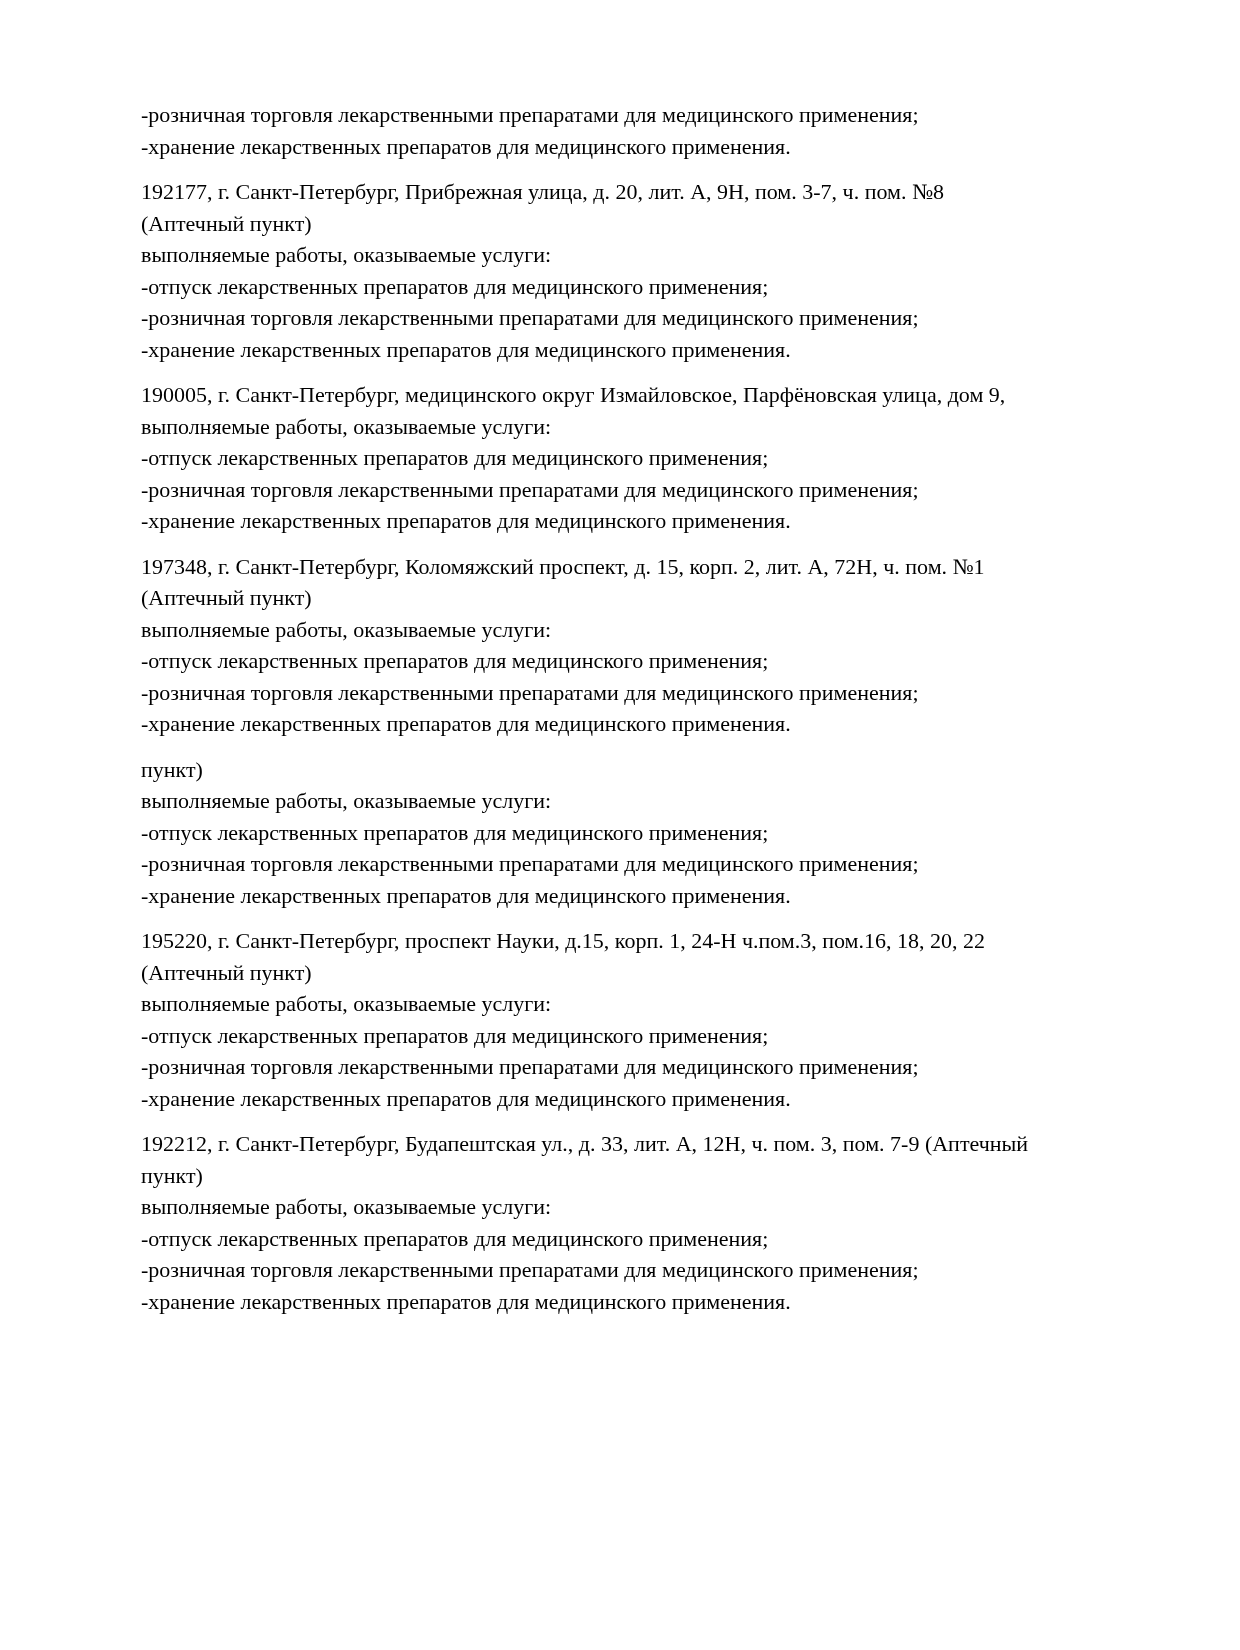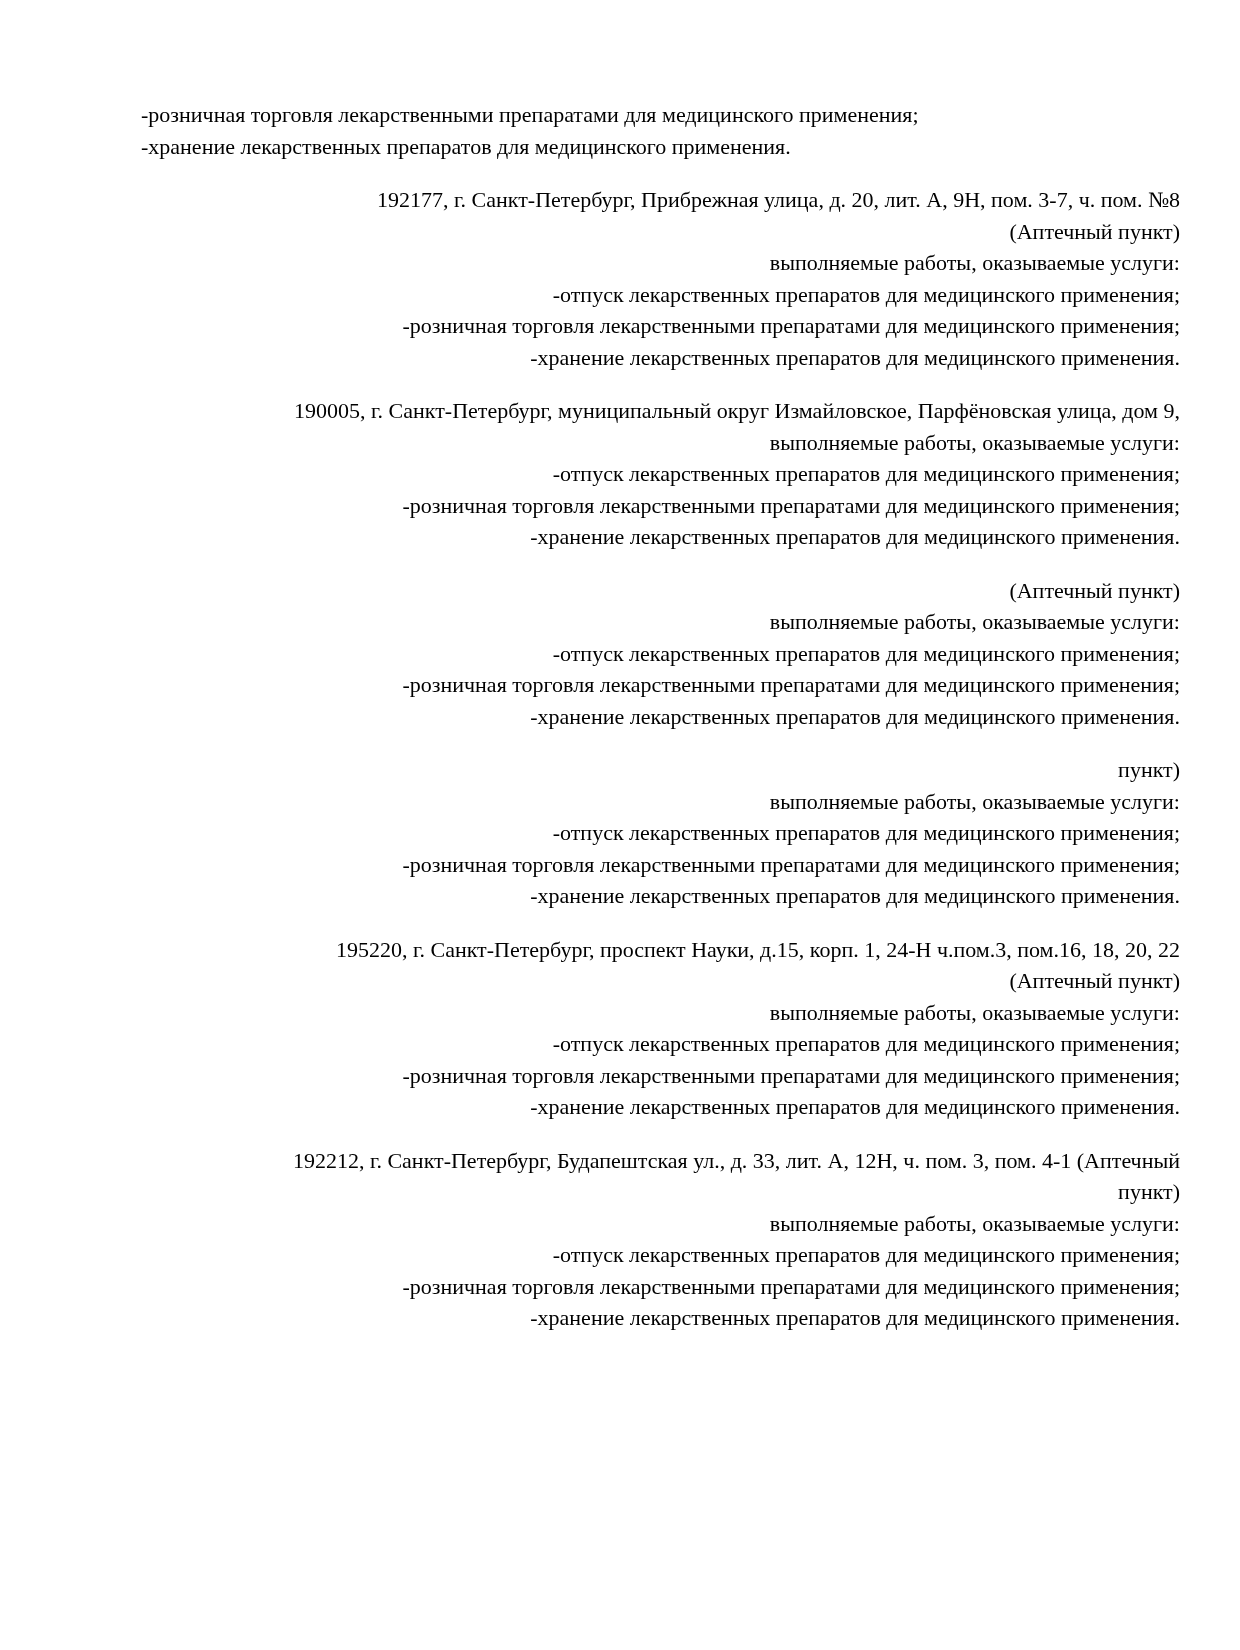--- a/index.html
+++ b/index.html
@@ -17,22 +17,21 @@
     color: #000000;
     border-radius: 12px;
   }
   .content {
     padding: 99px 60px 0 141px;
   }
   .block {
     margin: 0;
   }
   .block + .block {
-    margin-top: 22px;
-    text-align: right;
+    margin-top: 14px;
   }
   .line {
     font-size: 22px;
     line-height: 31.5px;
     white-space: pre;
     letter-spacing: 0px;
   }
 </style>
 </head>
 <body>
@@ -45,27 +44,28 @@
       </div>
       <div class="block">
         <div class="line">192177, г. Санкт-Петербург, Прибрежная улица, д. 20, лит. А, 9Н, пом. 3-7, ч. пом. №8</div>
         <div class="line">(Аптечный пункт)</div>
         <div class="line">выполняемые работы, оказываемые услуги:</div>
         <div class="line">-отпуск лекарственных препаратов для медицинского применения;</div>
         <div class="line">-розничная торговля лекарственными препаратами для медицинского применения;</div>
         <div class="line">-хранение лекарственных препаратов для медицинского применения.</div>
       </div>
       <div class="block">
-        <div class="line">190005, г. Санкт-Петербург, муниципальный округ Измайловское, Парфёновская улица, дом 9,</div>
+        <div class="line">190005, г. Санкт-Петербург, медицинского округ Измайловское, Парфёновская улица, дом 9,</div>
         <div class="line">выполняемые работы, оказываемые услуги:</div>
         <div class="line">-отпуск лекарственных препаратов для медицинского применения;</div>
         <div class="line">-розничная торговля лекарственными препаратами для медицинского применения;</div>
         <div class="line">-хранение лекарственных препаратов для медицинского применения.</div>
       </div>
       <div class="block">
+        <div class="line">197348, г. Санкт-Петербург, Коломяжский проспект, д. 15, корп. 2, лит. А, 72Н, ч. пом. №1</div>
         <div class="line">(Аптечный пункт)</div>
         <div class="line">выполняемые работы, оказываемые услуги:</div>
         <div class="line">-отпуск лекарственных препаратов для медицинского применения;</div>
         <div class="line">-розничная торговля лекарственными препаратами для медицинского применения;</div>
         <div class="line">-хранение лекарственных препаратов для медицинского применения.</div>
       </div>
       <div class="block">
         <div class="line">пункт)</div>
         <div class="line">выполняемые работы, оказываемые услуги:</div>
         <div class="line">-отпуск лекарственных препаратов для медицинского применения;</div>
@@ -74,21 +74,21 @@
       </div>
       <div class="block">
         <div class="line">195220, г. Санкт-Петербург, проспект Науки, д.15, корп. 1, 24-Н ч.пом.3, пом.16, 18, 20, 22</div>
         <div class="line">(Аптечный пункт)</div>
         <div class="line">выполняемые работы, оказываемые услуги:</div>
         <div class="line">-отпуск лекарственных препаратов для медицинского применения;</div>
         <div class="line">-розничная торговля лекарственными препаратами для медицинского применения;</div>
         <div class="line">-хранение лекарственных препаратов для медицинского применения.</div>
       </div>
       <div class="block">
-        <div class="line">192212, г. Санкт-Петербург, Будапештская ул., д. 33, лит. А, 12Н, ч. пом. 3, пом. 4-1 (Аптечный</div>
+        <div class="line">192212, г. Санкт-Петербург, Будапештская ул., д. 33, лит. А, 12Н, ч. пом. 3, пом. 7-9 (Аптечный</div>
         <div class="line">пункт)</div>
         <div class="line">выполняемые работы, оказываемые услуги:</div>
         <div class="line">-отпуск лекарственных препаратов для медицинского применения;</div>
         <div class="line">-розничная торговля лекарственными препаратами для медицинского применения;</div>
         <div class="line">-хранение лекарственных препаратов для медицинского применения.</div>
       </div>
     </div>
 </div>
 
 </body></html>

